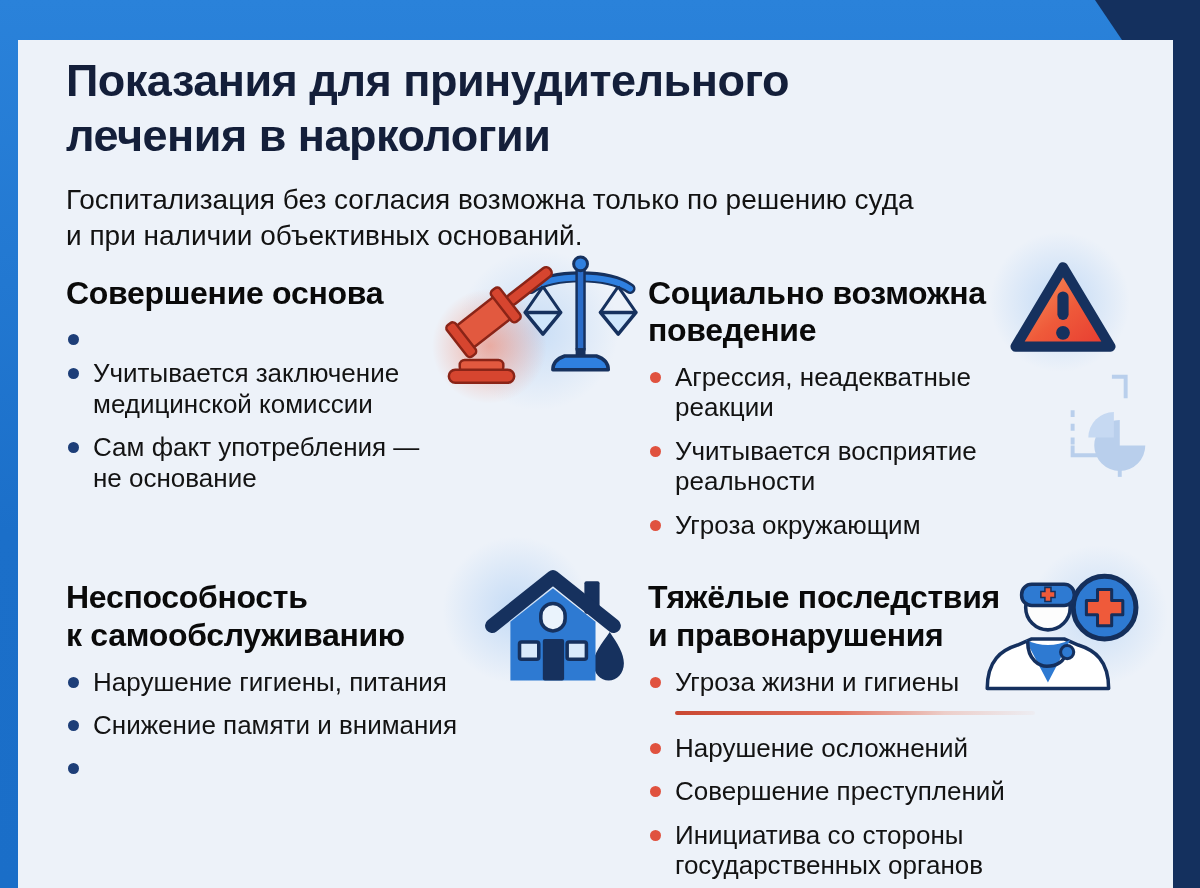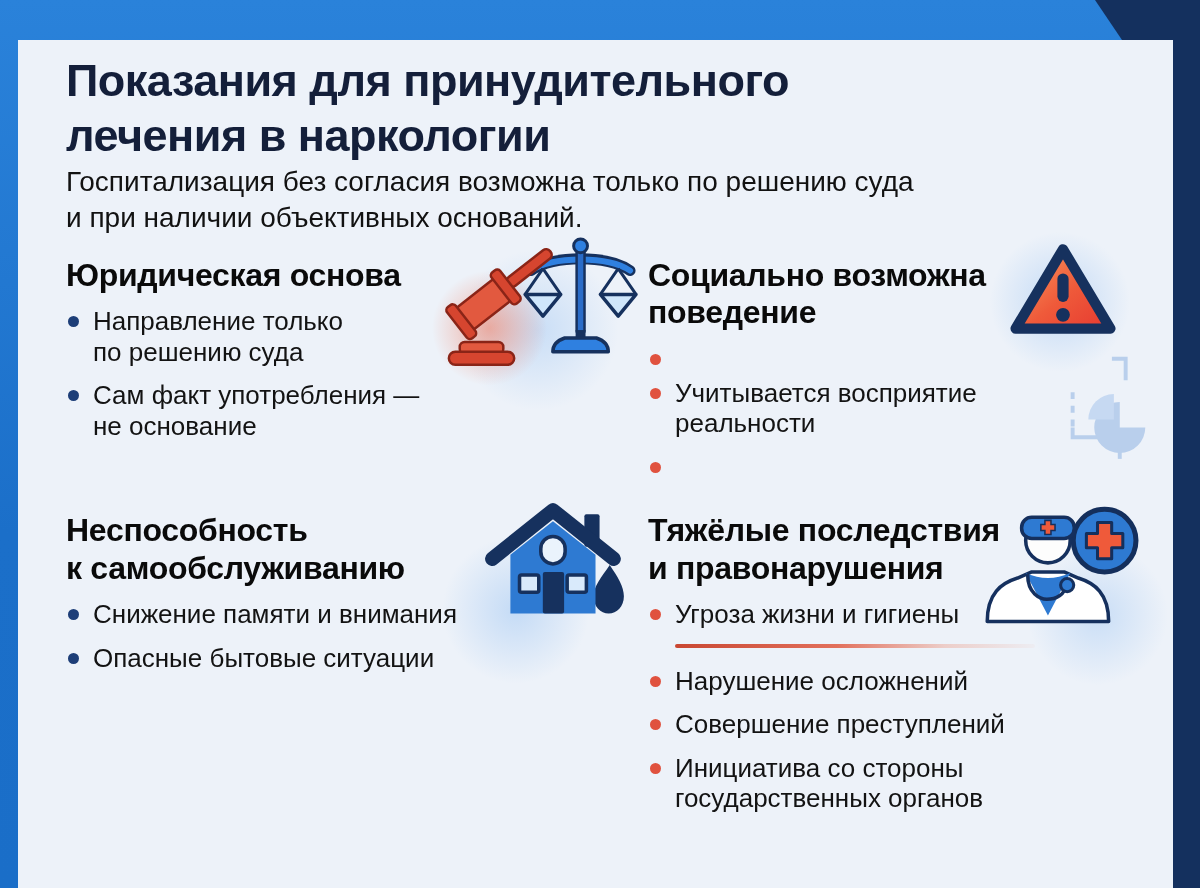--- a/index.html
+++ b/index.html
@@ -23,21 +23,21 @@
       radial-gradient(circle 105px at 498px 570px, rgba(148,192,242,.46), rgba(148,192,242,0) 70%),
       radial-gradient(circle 100px at 1080px 575px, rgba(148,192,242,.40), rgba(148,192,242,0) 70%),
       #edf2f9;
     display:flex;flex-direction:column;
   }
   .title{
     font-size:45px;font-weight:800;line-height:1.22;color:#141f3a;
     letter-spacing:-0.5px;white-space:pre-line;margin-top:4px;
   }
   .subtitle{
-    font-size:28px;line-height:1.3;color:#121212;white-space:pre-line;
+    font-size:28px;line-height:1.3;color:#121212;white-space:pre-line;margin-top:18px;
   }
   .grid{
     display:grid;grid-template-columns:568px 1fr;column-gap:14px;row-gap:26px;
     margin-top:20px;
   }
   .section{position:relative;}
   .sec-title{
     font-size:32px;font-weight:800;color:#0a0a0a;line-height:1.18;
     white-space:pre-line;margin:0 0 12px 0;letter-spacing:-0.3px;
   }
@@ -74,21 +74,21 @@
   <div class="card">
 
     <div class="title">Показания для принудительного
 лечения в наркологии</div>
     <div class="subtitle">Госпитализация без согласия возможна только по решению суда
 и при наличии объективных оснований.</div>
 
     <div class="grid">
 
       <div class="section navy">
-        <h2 class="sec-title">Юридическая основа</h2>
+        <h2 class="sec-title">Совершение основа</h2>
         <svg class="icon icon-law" viewBox="0 0 210 160" xmlns="http://www.w3.org/2000/svg">
           <defs>
             <radialGradient id="gRed" cx="50%" cy="50%" r="50%">
               <stop offset="0%" stop-color="#f0765a" stop-opacity="0.55"></stop>
               <stop offset="100%" stop-color="#f0765a" stop-opacity="0"></stop>
             </radialGradient>
           </defs>
           <circle cx="58" cy="96" r="58" fill="url(#gRed)"></circle>
 
           <path d="M100 38 C122 22 178 22 200 38" stroke="#16315e" stroke-width="11" fill="none" stroke-linecap="round"></path>
@@ -105,22 +105,23 @@
           <g transform="rotate(-38 52 72)">
             <rect x="84" y="66" width="54" height="11" rx="5" fill="#d6452f" stroke="#8a2417" stroke-width="2.5"></rect>
             <rect x="26" y="58" width="52" height="28" rx="5" fill="#e2593f" stroke="#8a2417" stroke-width="2.5"></rect>
             <rect x="18" y="52" width="11" height="40" rx="4" fill="#d6452f" stroke="#8a2417" stroke-width="2.5"></rect>
             <rect x="75" y="52" width="11" height="40" rx="4" fill="#d6452f" stroke="#8a2417" stroke-width="2.5"></rect>
           </g>
           <rect x="28" y="110" width="44" height="12" rx="5" fill="#e2593f" stroke="#8a2417" stroke-width="2.5"></rect>
           <rect x="17" y="120" width="66" height="13" rx="6.5" fill="#d6452f" stroke="#8a2417" stroke-width="2.5"></rect>
         </svg>
         <ul class="bullets">
-          <li><span class="dot"></span><span>Направление только
-по решению суда</span></li>
+          <li><span class="dot"></span></li>
+          <li><span class="dot"></span><span>Учитывается заключение
+медицинской комиссии</span></li>
           <li><span class="dot"></span><span>Сам факт употребления —
 не основание</span></li>
         </ul>
       </div>
 
       <div class="section red">
         <h2 class="sec-title">Социально возможна
 поведение</h2>
         <svg class="icon icon-warning" viewBox="0 0 130 120" xmlns="http://www.w3.org/2000/svg">
           <defs>
@@ -136,43 +137,45 @@
         </svg>
         <svg class="icon deco-pie" viewBox="0 0 110 120" xmlns="http://www.w3.org/2000/svg">
           <path d="M60 14 H74 V36" stroke="#b9cfec" stroke-width="4" fill="none"></path>
           <line x1="20" y1="48" x2="20" y2="84" stroke="#b9cfec" stroke-width="4" stroke-dasharray="7 7"></line>
           <path d="M20 84 V94 H46" stroke="#b9cfec" stroke-width="4" fill="none"></path>
           <path d="M68 84 L68 58 A26 26 0 1 1 42 84 Z" fill="#b9cfec" transform="rotate(90 68 84)"></path>
           <path d="M62 76 L62 50 A26 26 0 0 0 36 76 Z" fill="#c6d9f2"></path>
           <line x1="68" y1="104" x2="68" y2="116" stroke="#b9cfec" stroke-width="4"></line>
         </svg>
         <ul class="bullets">
-          <li><span class="dot"></span></li>
+          <li><span class="dot"></span><span>Агрессия, неадекватные
+реакции</span></li>
           <li><span class="dot"></span><span>Учитывается восприятие
 реальности</span></li>
-          <li><span class="dot"></span></li>
+          <li><span class="dot"></span><span>Угроза окружающим</span></li>
         </ul>
       </div>
 
       <div class="section navy">
         <h2 class="sec-title">Неспособность
 к самообслуживанию</h2>
         <svg class="icon icon-house" viewBox="0 0 150 135" xmlns="http://www.w3.org/2000/svg">
           <path d="M128 70 C136 82 142 91 142 101 C142 111 135 118 127 118 C119 118 112 111 112 101 C112 91 120 82 128 70 Z" fill="#16315e"></path>
           <rect x="103" y="20" width="15" height="32" rx="2" fill="#16315e"></rect>
           <path d="M12 64 L72 16 L132 64" stroke="#16315e" stroke-width="14" fill="none" stroke-linecap="round" stroke-linejoin="round"></path>
           <path d="M30 60 L72 27 L114 60 L114 118 L30 118 Z" fill="#2e7ad2"></path>
           <rect x="60" y="42" width="24" height="27" rx="12" fill="#eaf3fc" stroke="#16315e" stroke-width="3.5"></rect>
           <rect x="39" y="80" width="19" height="17" rx="2" fill="#d9eafb" stroke="#16315e" stroke-width="3.5"></rect>
           <rect x="86" y="80" width="19" height="17" rx="2" fill="#d9eafb" stroke="#16315e" stroke-width="3.5"></rect>
           <rect x="62" y="77" width="21" height="41" rx="2" fill="#16315e"></rect>
         </svg>
         <ul class="bullets">
+          <li><span class="dot"></span><span>Нарушение гигиены, питания</span></li>
           <li><span class="dot"></span><span>Снижение памяти и внимания</span></li>
-          <li><span class="dot"></span><span>Опасные бытовые ситуации</span></li>
+          <li><span class="dot"></span></li>
         </ul>
       </div>
 
       <div class="section red">
         <h2 class="sec-title">Тяжёлые последствия
 и правонарушения</h2>
         <svg class="icon icon-doctor" viewBox="0 0 170 135" xmlns="http://www.w3.org/2000/svg">
           <circle cx="136" cy="52" r="31" fill="#2e7ad2" stroke="#142f5c" stroke-width="5"></circle>
           <path d="M129 34 h14 v11 h11 v14 h-11 v11 h-14 v-11 h-11 v-14 h11 Z" fill="#ef5a3a" stroke="#142f5c" stroke-width="3" stroke-linejoin="round"></path>
           <path d="M20 132 C20 104 34 94 50 89 L64 83 H96 L110 89 C126 94 140 104 140 132 Z" fill="#ffffff" stroke="#15305e" stroke-width="3.5" stroke-linejoin="round"></path>

